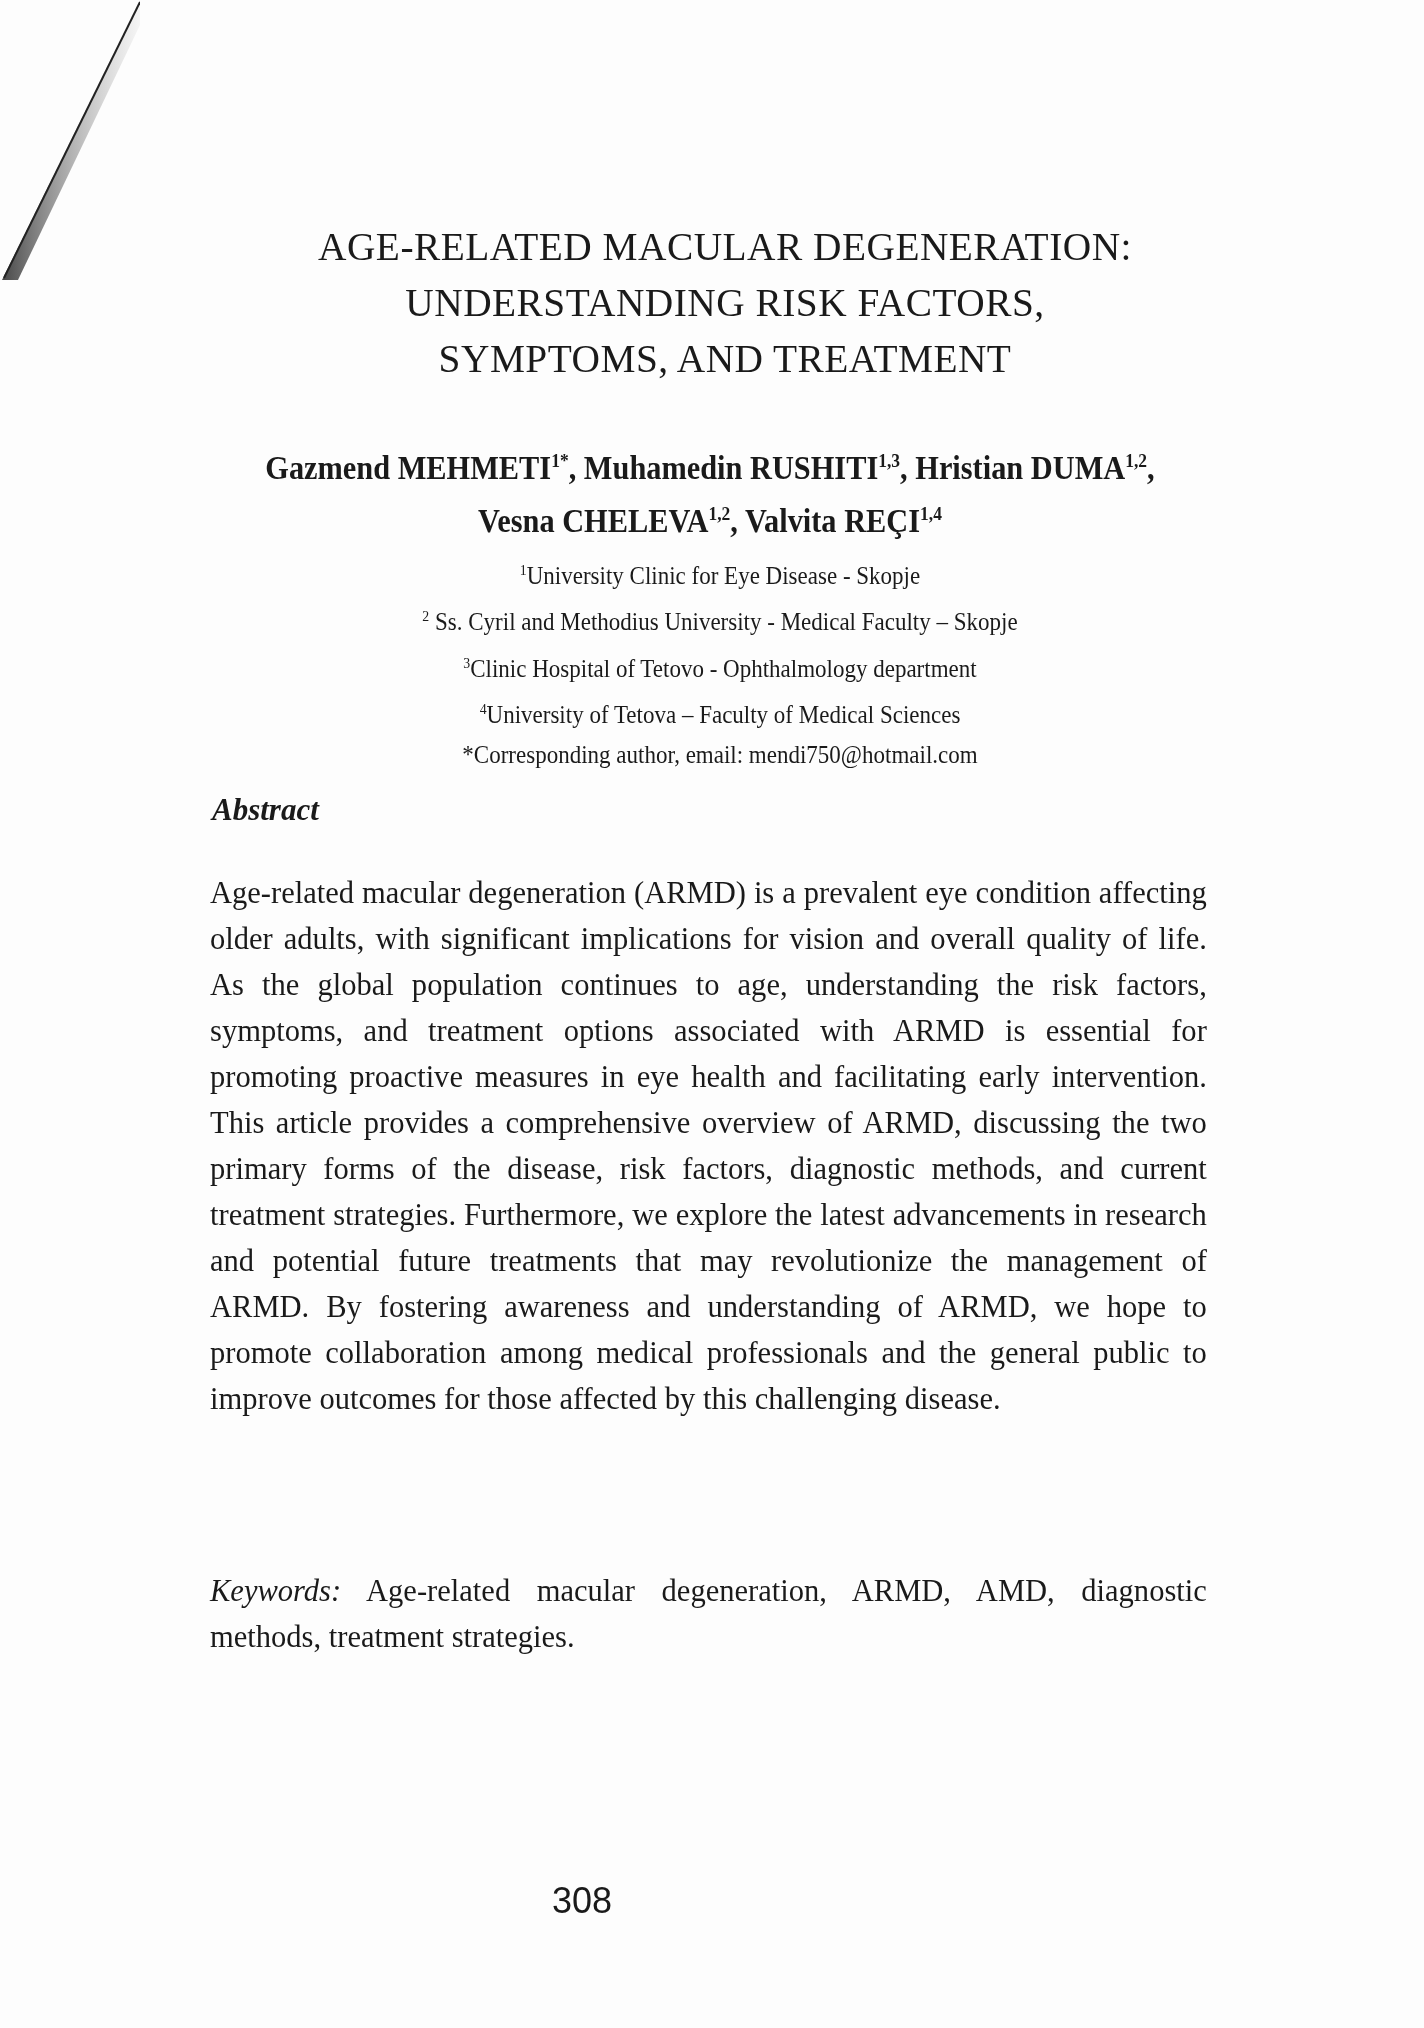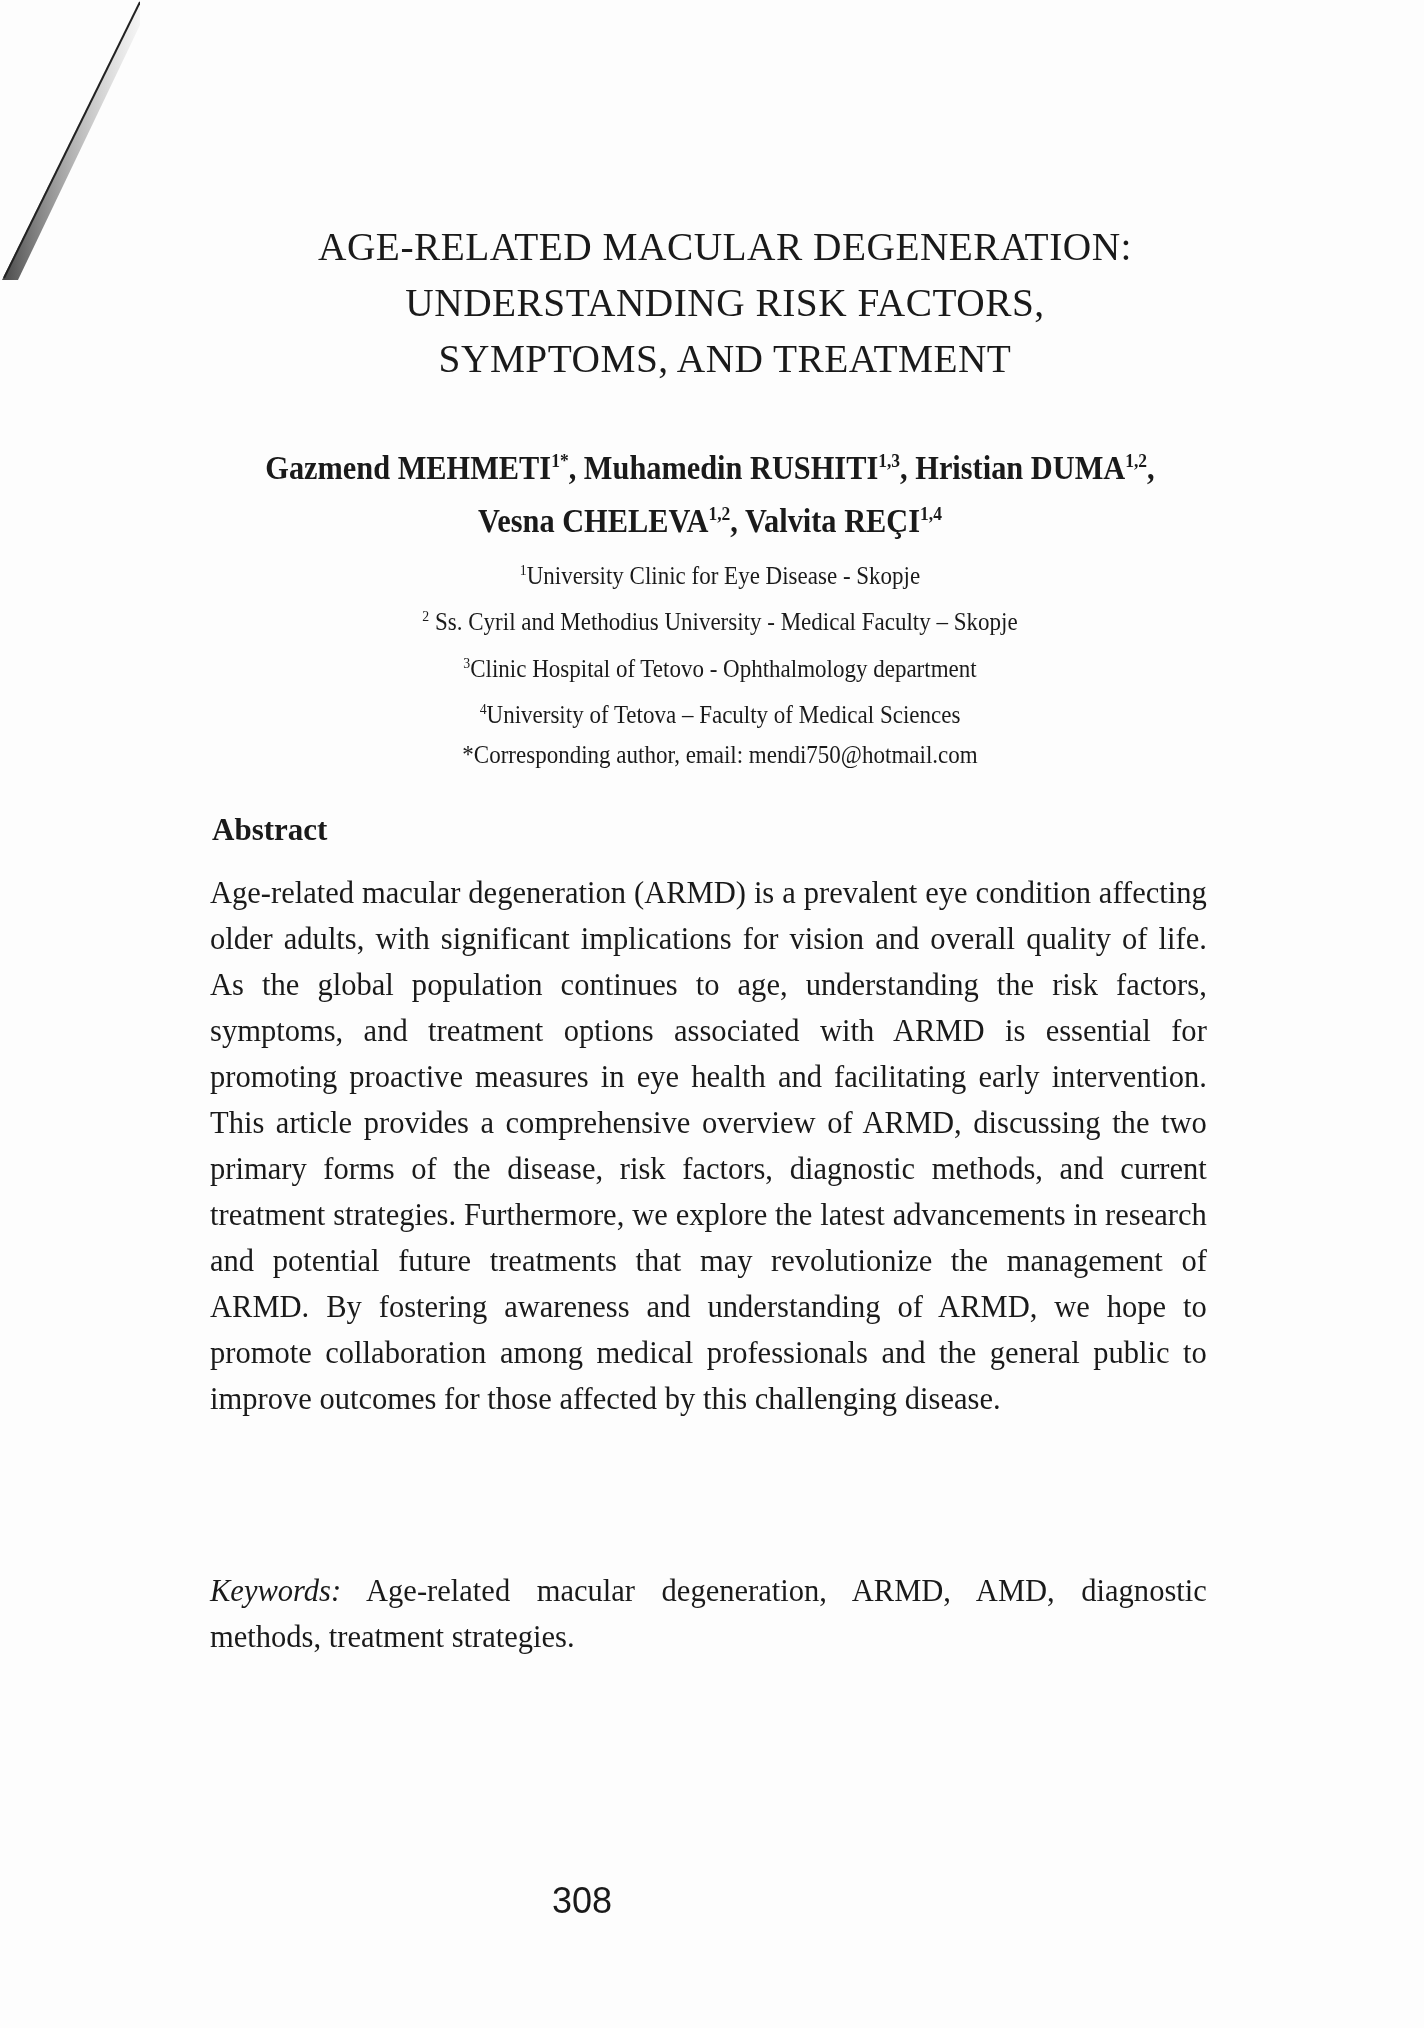--- a/index.html
+++ b/index.html
@@ -46,23 +46,24 @@
       top: 550px;
       text-align: center;
       font-size: 25px;
       line-height: 40px;
       transform: scaleX(0.92);
       transform-origin: center top;
     }
     .affils sup { font-size: 15px; }
     .abstract-heading {
       position: absolute;
-      left: 212px; top: 812px;
+      left: 212px; top: 792px;
       font-size: 31px;
       font-weight: bold;
+      font-style: italic;
     }
     .abstract-body {
       position: absolute;
       left: 210px; width: 1012px;
       top: 870px;
       font-size: 31px;
       line-height: 46px;
       text-align: justify;
       transform: scaleX(0.985);
       transform-origin: left top;

